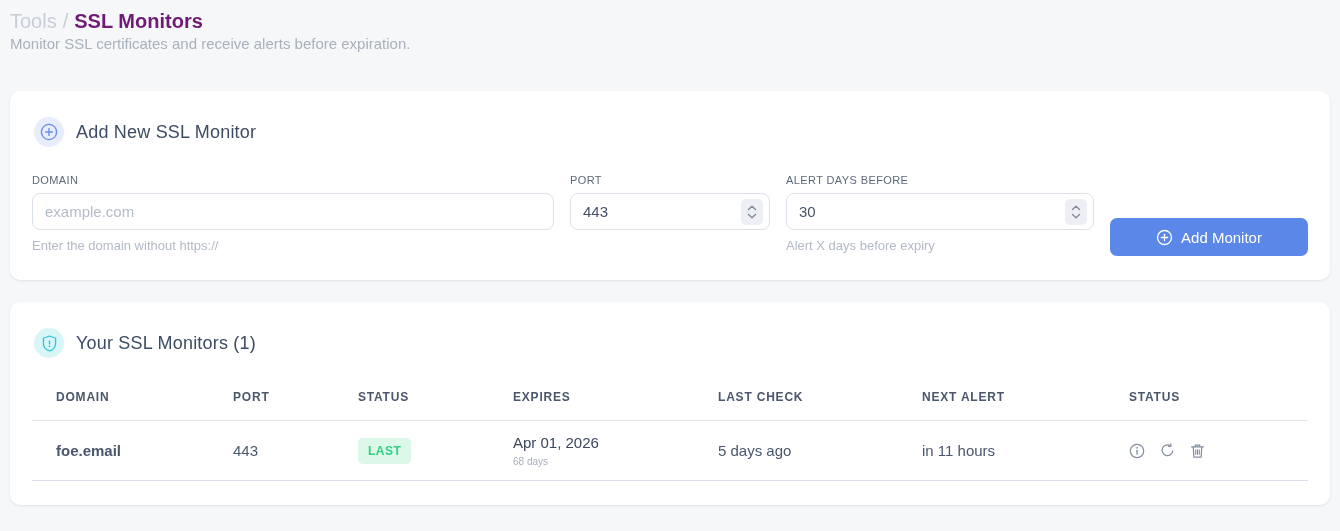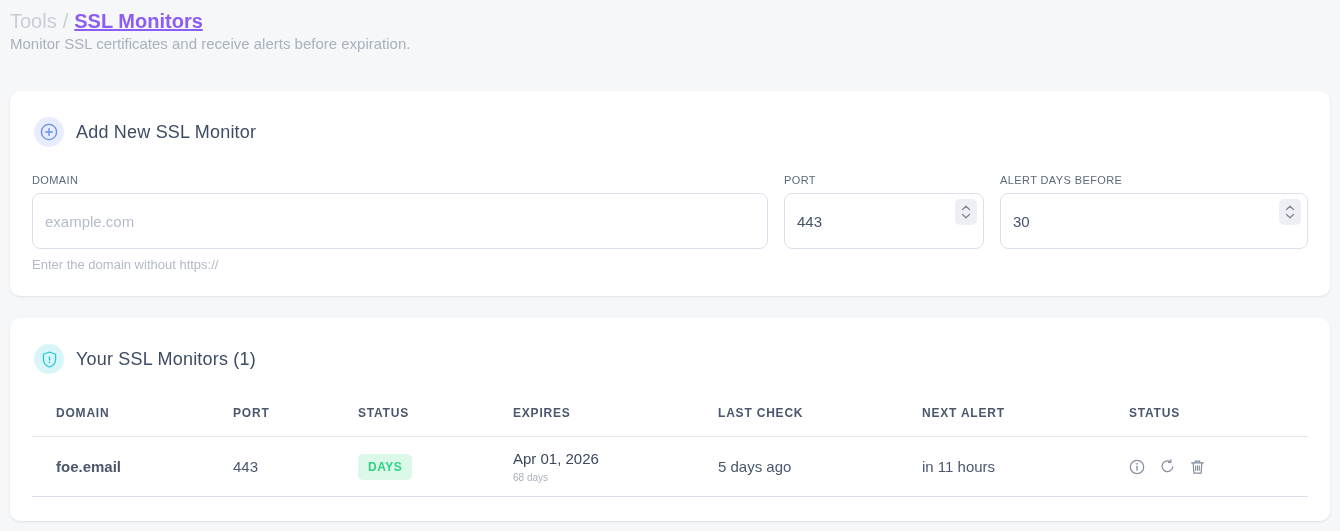--- a/index.html
+++ b/index.html
@@ -10,21 +10,21 @@
     font-family: "Liberation Sans", sans-serif;
     color: #3b475c;
     overflow: hidden;
   }
   .page { padding: 8px 10px 0 10px; }
 
   
   .breadcrumb { font-size: 20px; line-height: 26px; }
   .crumb-light { color: #c7ced8; font-weight: 400; }
   .crumb-sep { color: #c7ced8; margin: 0 6px; }
-  .crumb-current { color: #8b5cf6; font-weight: 700; text-decoration: underline; }
+  .crumb-current { color: #701a75; font-weight: 700; }
   .subtitle { margin-top: 1px; font-size: 15px; color: #a9b1bd; }
 
   
   .card {
     background: #ffffff;
     border-radius: 10px;
     box-shadow: 0 1px 3px rgba(40,50,80,0.07), 0 1px 2px rgba(40,50,80,0.04);
     padding: 26px 22px 24px 22px;
   }
   .card-add { margin-top: 39px; }
@@ -46,21 +46,21 @@
   .field-port { width: 200px; flex: 0 0 auto; }
   .field-alert { width: 308px; flex: 0 0 auto; }
   .field-submit { width: 198px; flex: 0 0 auto; margin-top: 44px; }
 
   .field-label {
     display: block; font-size: 11px; color: #5d6979;
     letter-spacing: 0.4px; margin-bottom: 7px;
   }
   .input-wrap { position: relative; }
   .text-input {
-    width: 100%; height: 56px;
+    width: 100%; height: 37px;
     border: 1px solid #dbe1ec; border-radius: 8px;
     font-family: "Liberation Sans", sans-serif;
     font-size: 15px; color: #45526a;
     padding: 0 12px; outline: none; background: #fff;
   }
   .text-input::placeholder { color: #b4bcc9; }
   .spinner {
     position: absolute; right: 7px; top: 6px;
     width: 22px; height: 26px; background: #edeff4; border-radius: 5px;
     display: flex; flex-direction: column; align-items: center; justify-content: center;
@@ -156,22 +156,33 @@
           <input class="text-input" type="text" value="30" style="">
           <span class="spinner">
             <svg width="10" height="6" viewBox="0 0 10 6">
                 <polyline points="1.5,4.5 5,1.2 8.5,4.5" fill="none" stroke="currentColor" stroke-width="1.4" stroke-linecap="round" stroke-linejoin="round"></polyline>
               </svg>
             <svg width="10" height="6" viewBox="0 0 10 6">
                 <polyline points="1.5,1.5 5,4.8 8.5,1.5" fill="none" stroke="currentColor" stroke-width="1.4" stroke-linecap="round" stroke-linejoin="round"></polyline>
               </svg>
           </span>
         </div>
-      </div>
-
+        <div class="helper">Alert X days before expiry</div>
+      </div>
+
+      <div class="field-submit">
+        <button class="btn-primary">
+          <svg width="17" height="17" viewBox="0 0 18 18">
+              <circle cx="9" cy="9" r="7.4" fill="none" stroke="#ffffff" stroke-width="1.4"></circle>
+              <line x1="9" y1="5.6" x2="9" y2="12.4" stroke="#ffffff" stroke-width="1.4" stroke-linecap="round"></line>
+              <line x1="5.6" y1="9" x2="12.4" y2="9" stroke="#ffffff" stroke-width="1.4" stroke-linecap="round"></line>
+            </svg>
+          <span>Add Monitor</span>
+        </button>
+      </div>
     </div>
   </div>
 
   <div class="card card-monitors">
     <div class="card-header">
       <span class="badge-circle badge-cyan">
         <svg width="15" height="17" viewBox="0 0 16 18">
             <path d="M8 1 L14.5 3.4 V8.6 C14.5 12.8 11.8 15.6 8 17 C4.2 15.6 1.5 12.8 1.5 8.6 V3.4 Z" fill="none" stroke="currentColor" stroke-width="1.4" stroke-linejoin="round"></path>
             <line x1="8" y1="6.2" x2="8" y2="9.6" stroke="currentColor" stroke-width="1.5" stroke-linecap="round"></line>
             <circle cx="8" cy="11.9" r="0.9" fill="currentColor"></circle>
@@ -198,21 +209,21 @@
           <th>EXPIRES</th>
           <th>LAST CHECK</th>
           <th>NEXT ALERT</th>
           <th>STATUS</th>
         </tr>
       </thead>
       <tbody>
         <tr>
           <td class="cell-domain">foe.email</td>
           <td>443</td>
-          <td><span class="status-badge">DAYS</span></td>
+          <td><span class="status-badge">LAST</span></td>
           <td>
             <div class="expires-date">Apr 01, 2026</div>
             <div class="expires-rel">68 days</div>
           </td>
           <td class="cell-last">5 days ago</td>
           <td class="cell-next">in 11 hours</td>
           <td>
             <div class="actions">
               <button class="icon-btn" title="">
                 <svg width="16" height="16" viewBox="0 0 16 16">

